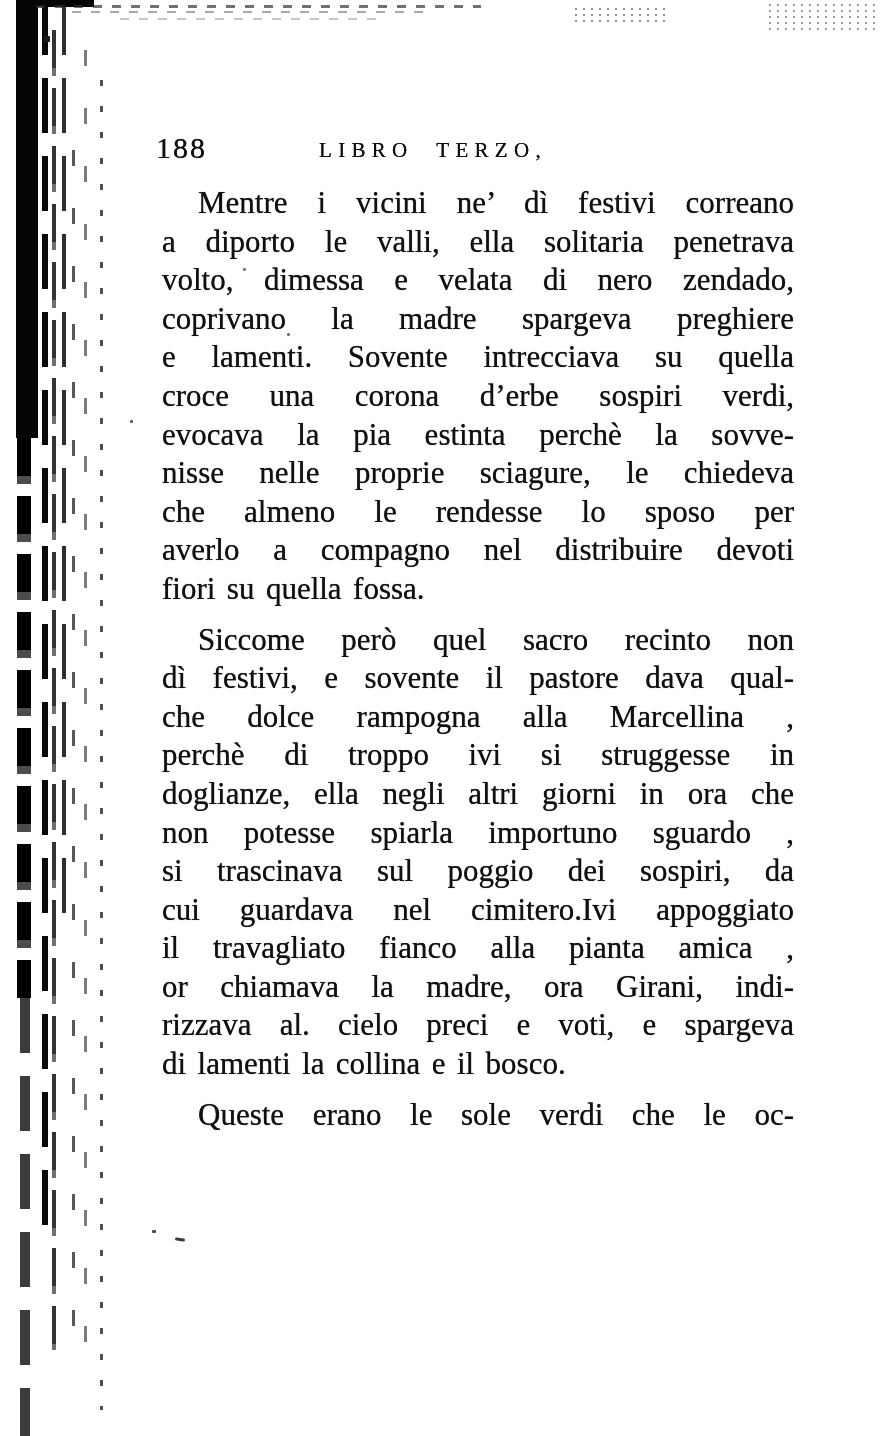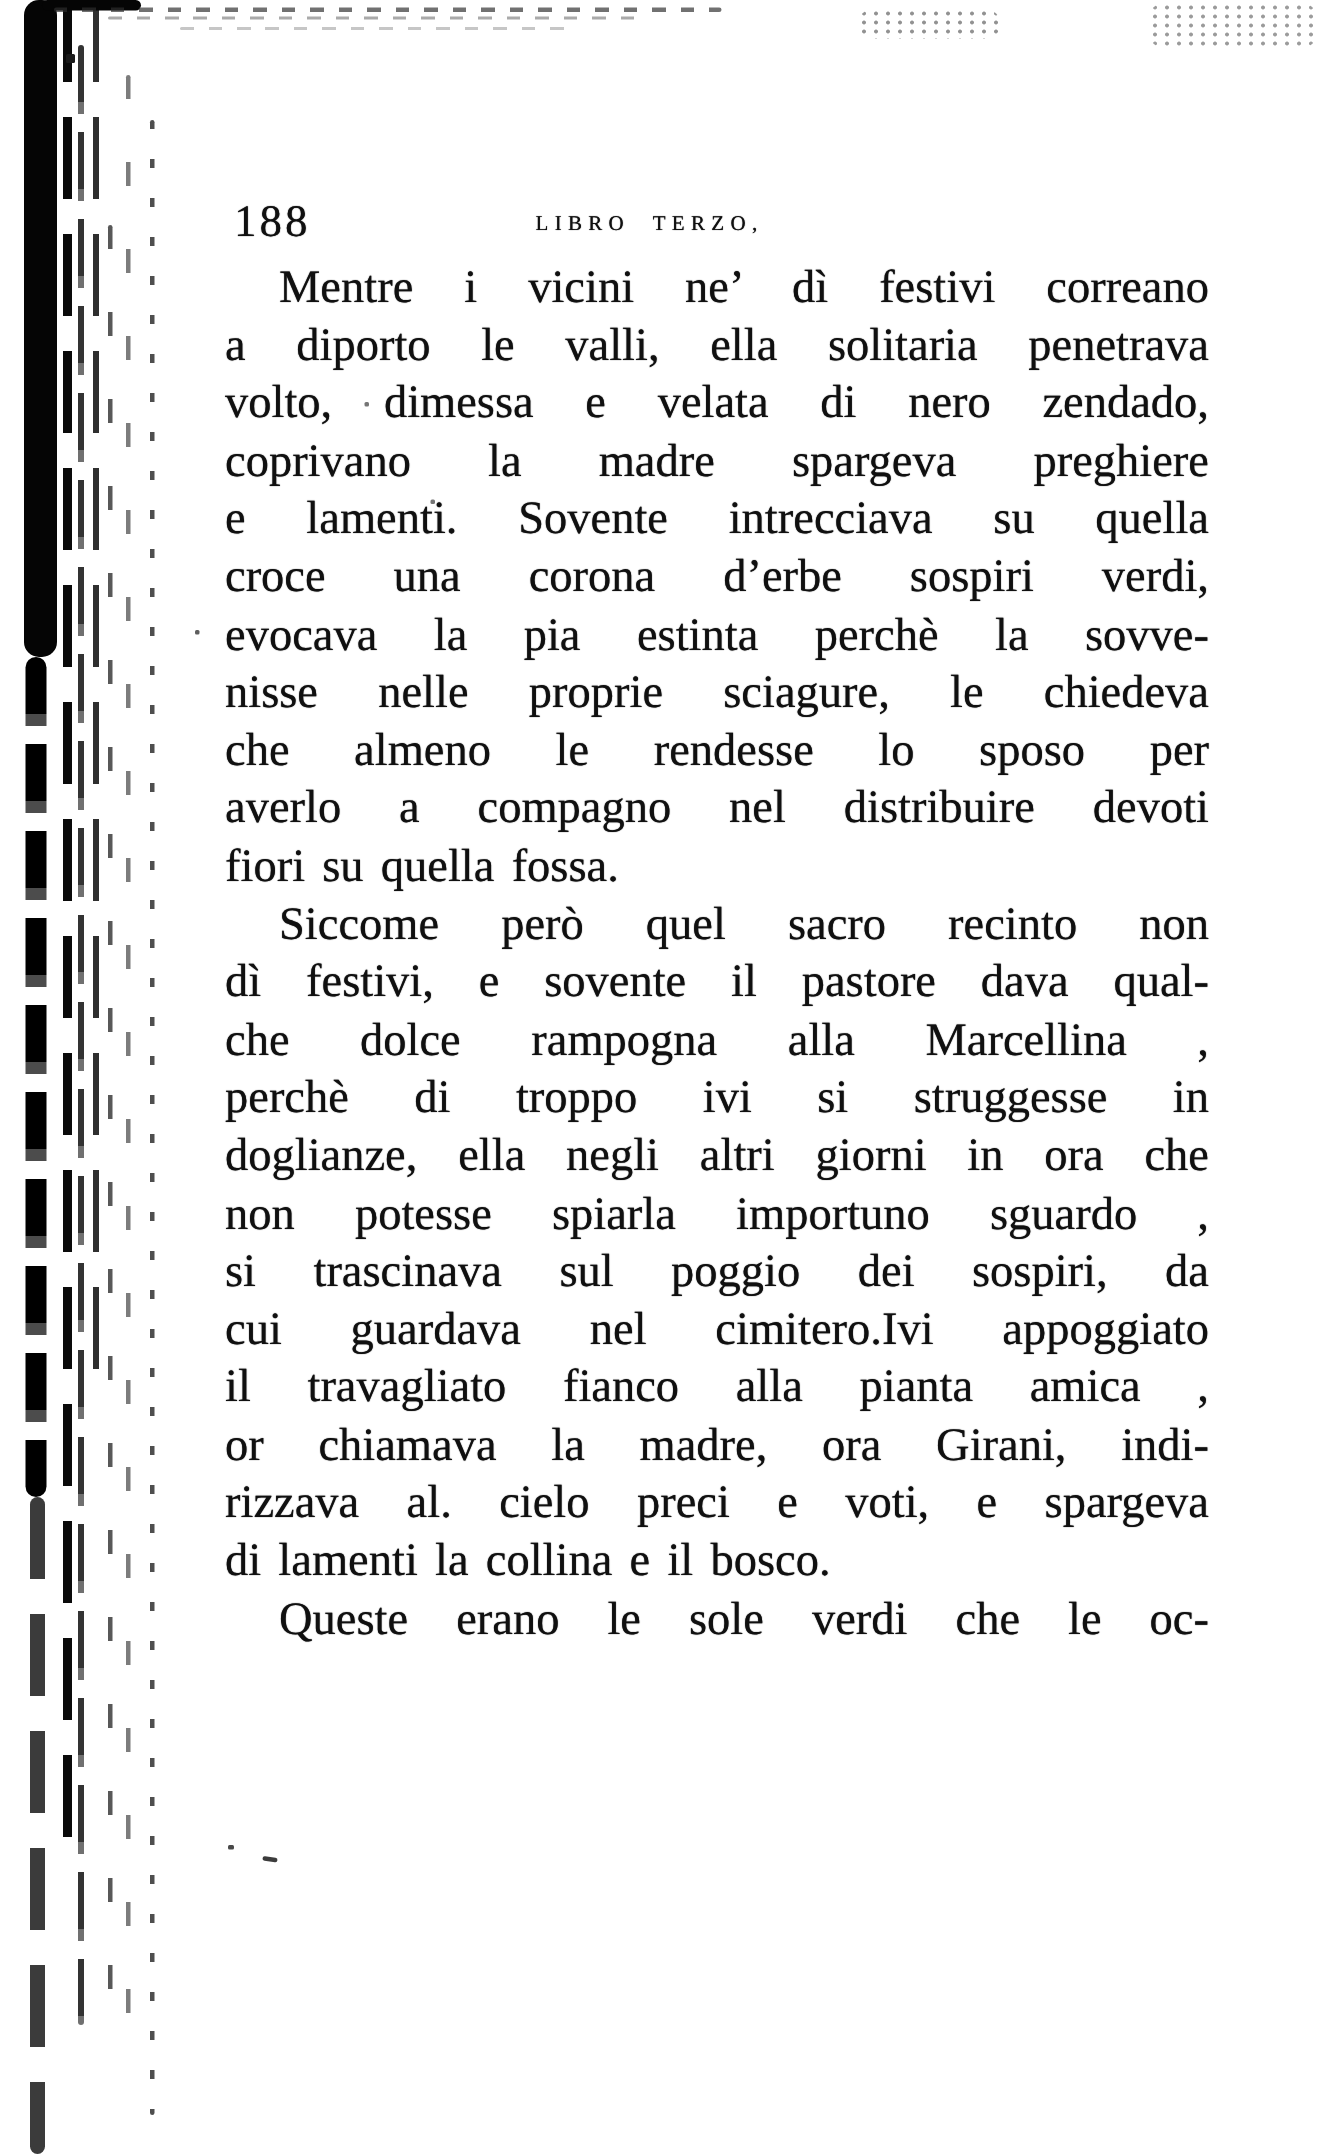--- a/index.html
+++ b/index.html
@@ -1,41 +1,41 @@
 <!DOCTYPE html>
 <html style="--paper: #ffffff; --ink: #101010;"><head>
 <meta charset="utf-8">
 <style>
   :root { --paper:#ffffff; --ink:#101010; }
-  * { box-sizing:border-box;border-radius:10px; }
+  * { box-sizing:border-box; }
   html,body { margin:0; padding:0; }
   body {
     width:880px; height:1436px; overflow:hidden;
     background:var(--paper);
     font-family:"Liberation Serif","DejaVu Serif",serif;
     color:var(--ink);
   }
   .page { position:relative; width:880px; height:1436px; background:var(--paper); }
 
   
   .text-block { position:absolute; left:150px; top:130px; width:656px; }
   .header { position:relative; height:42px; }
   .page-number {
     position:absolute; left:6px; top:0;
     font-size:30px; line-height:36px; letter-spacing:2px;
     text-shadow:0 0 .7px var(--ink);
   }
   .running-title {
     position:absolute; left:0; right:0; top:7px;
     transform:translateX(-45px);
-    text-align:center; font-size:14px; line-height:26px;
+    text-align:center; font-size:21px; line-height:26px;
     letter-spacing:.30em; word-spacing:.55em;
     text-shadow:0 0 .6px var(--ink);
   }
-  .paragraph { margin:0; }
+  .paragraph { margin:12px; }
   .line {
     font-size:31px; line-height:38.6px; height:38.6px;
     text-align:justify; text-align-last:justify;
     white-space:nowrap; overflow:visible;
     text-shadow:0 0 .7px rgba(0,0,0,.85);
   }
   .line { white-space:normal; }
   .line.indent { padding-left:36px; }
   .line.endleft { text-align-last:left; word-spacing:.12em; }
 

